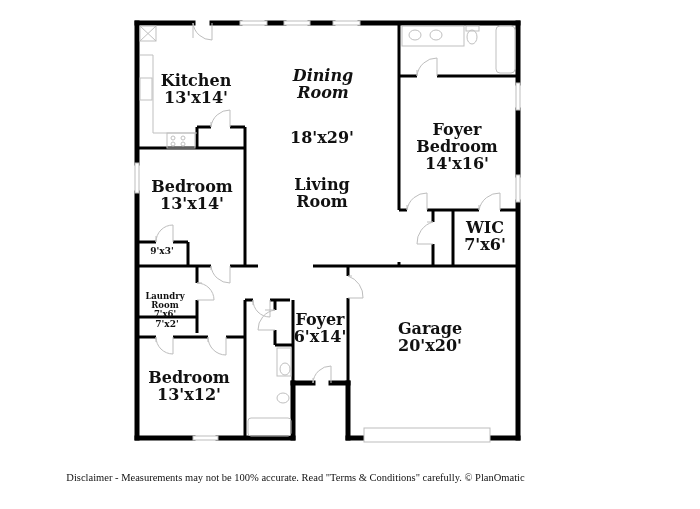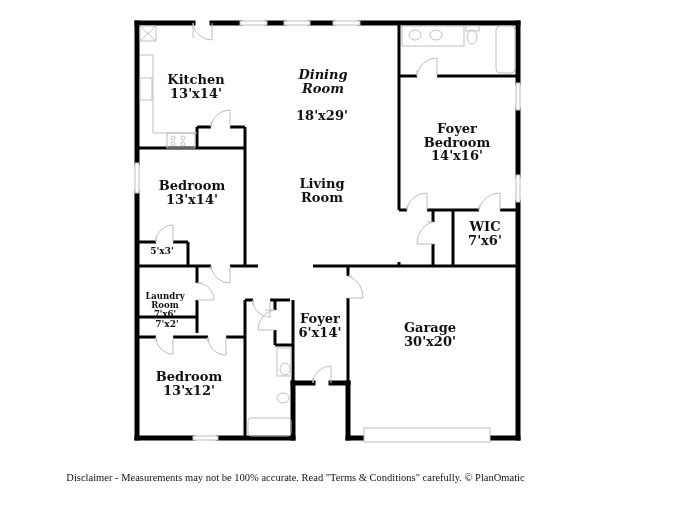--- a/index.html
+++ b/index.html
@@ -1,20 +1,20 @@
 <!DOCTYPE html>
 <html><head>
 <meta charset="utf-8">
 <style>
   html, body { margin: 0; padding: 0; background: #ffffff; }
   body { width: 700px; height: 509px; position: relative; overflow: hidden; font-family: "DejaVu Serif", "Liberation Serif", serif; }
   #plan { position: absolute; left: 0; top: 0; width: 700px; height: 509px; }
   .lbl { position: absolute; text-align: center; font-weight: bold; color: #111; font-family: "DejaVu Serif", "Liberation Serif", serif; line-height: 1.05; transform: translateX(-50%); white-space: nowrap; }
   .lbl span { display: block; }
-  .lbl.lg { font-size: 13px; }
+  .lbl.lg { font-size: 16px; }
   .lbl.sm { font-size: 8.5px; }
   .lbl.xs { font-size: 9px; }
   .disclaimer { position: absolute; left: 0; width: 591px; top: 472px; text-align: center; font-size: 10.5px; color: #111; font-family: "Liberation Serif", "DejaVu Serif", serif; }
 </style>
 </head>
 <body>
 
 <svg id="plan" width="700" height="509" viewBox="0 0 700 509" xmlns="http://www.w3.org/2000/svg">
 
   <g stroke="#000" stroke-width="5" fill="none" stroke-linecap="square">
@@ -153,57 +153,57 @@
 </svg>
 
 <div class="lbl lg" style="left:196px; top:73px;">
   <span>Kitchen</span>
   <span>13'x14'</span>
 </div>
 <div class="lbl lg" style="left:323px; top:68px;font-style:italic;">
   <span>Dining</span>
   <span>Room</span>
 </div>
-<div class="lbl lg" style="left:322px; top:109px;">
+<div class="lbl lg" style="left:322px; top:130px;">
   <span>18'x29'</span>
 </div>
 <div class="lbl lg" style="left:322px; top:177px;">
   <span>Living</span>
   <span>Room</span>
 </div>
 <div class="lbl lg" style="left:457px; top:122px;">
   <span>Foyer</span>
   <span>Bedroom</span>
   <span>14'x16'</span>
 </div>
 <div class="lbl lg" style="left:485px; top:220px;">
   <span>WIC</span>
   <span>7'x6'</span>
 </div>
 <div class="lbl lg" style="left:192px; top:179px;">
   <span>Bedroom</span>
   <span>13'x14'</span>
 </div>
 <div class="lbl xs" style="left:162px; top:247px;">
-  <span>5'x3'</span>
+  <span>9'x3'</span>
 </div>
 <div class="lbl sm" style="left:165px; top:292px;">
   <span>Laundry</span>
   <span>Room</span>
   <span>7'x6'</span>
 </div>
 <div class="lbl xs" style="left:167px; top:320px;">
   <span>7'x2'</span>
 </div>
 <div class="lbl lg" style="left:189px; top:370px;">
   <span>Bedroom</span>
   <span>13'x12'</span>
 </div>
 <div class="lbl lg" style="left:320px; top:312px;">
   <span>Foyer</span>
   <span>6'x14'</span>
 </div>
 <div class="lbl lg" style="left:430px; top:321px;">
   <span>Garage</span>
-  <span>30'x20'</span>
+  <span>20'x20'</span>
 </div>
 
 <div class="disclaimer">Disclaimer - Measurements may not be 100% accurate. Read "Terms &amp; Conditions" carefully. © PlanOmatic</div>
 
 </body></html>

